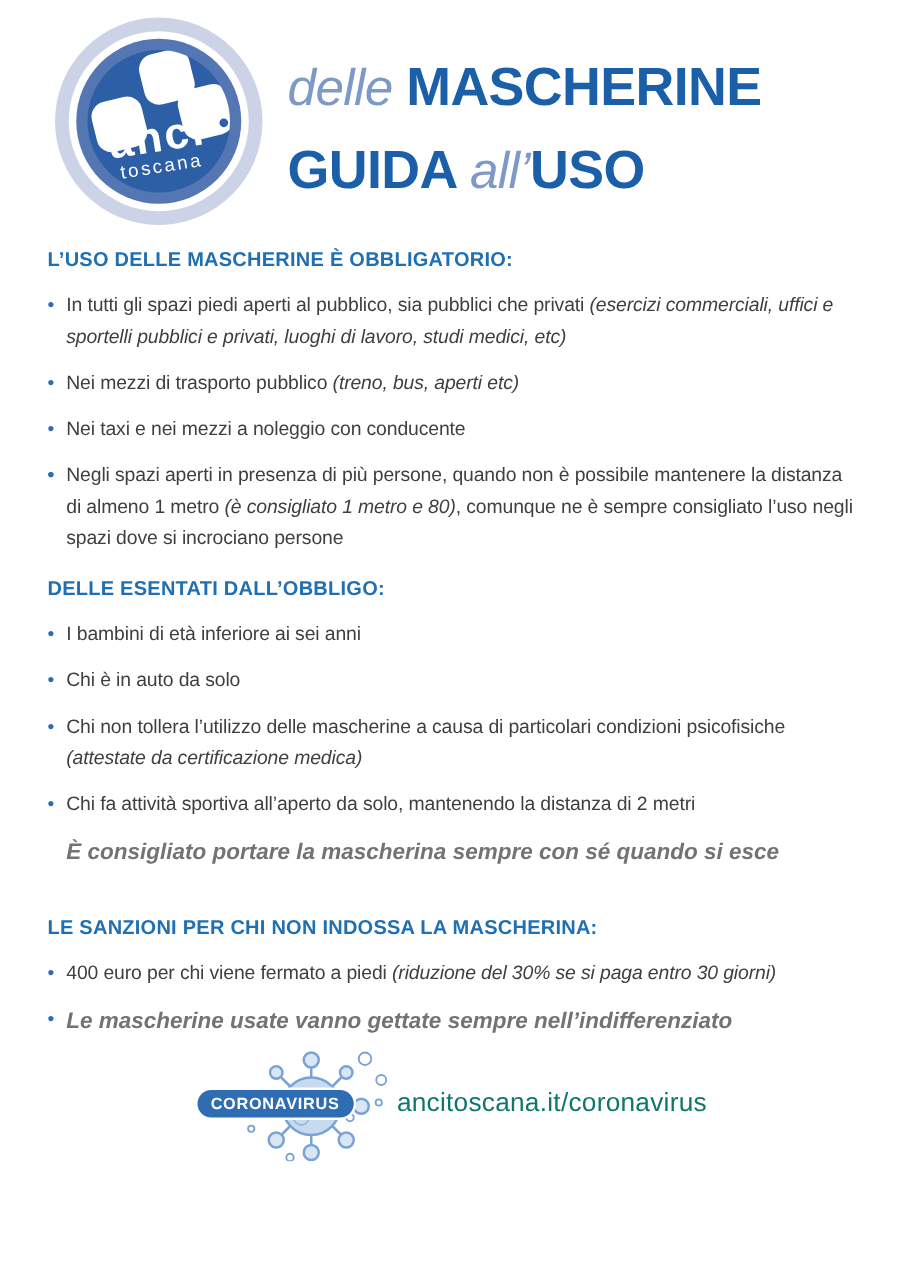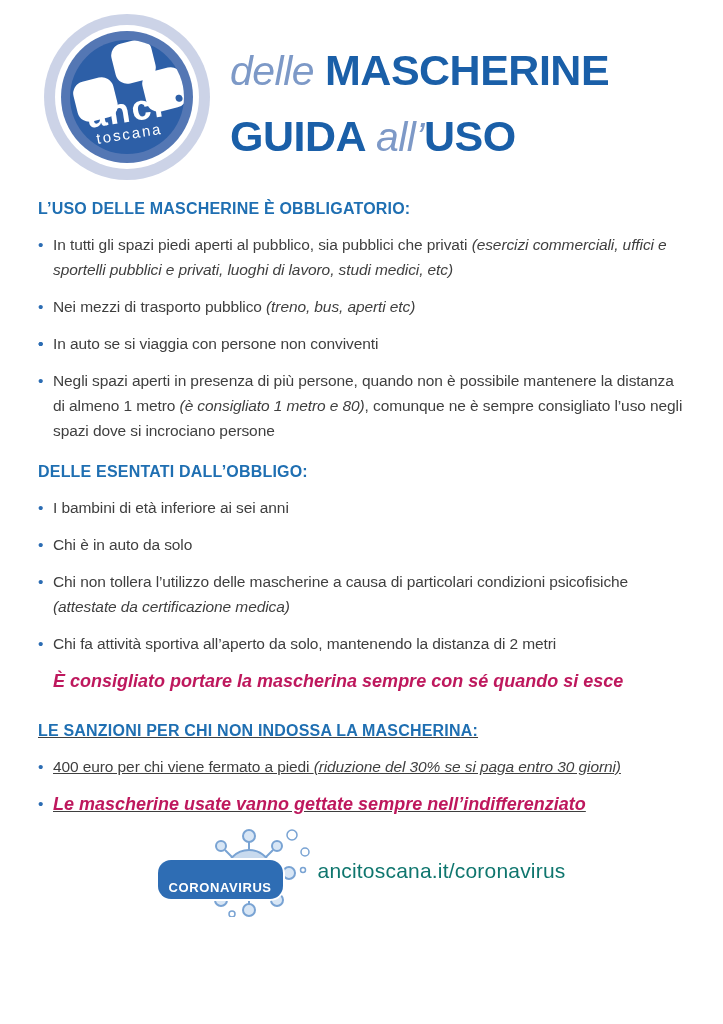--- a/index.html
+++ b/index.html
@@ -21,33 +21,33 @@
   .logo-anci { font-size:35px; font-weight:bold; letter-spacing:2px; line-height:0.85; }
   .logo-toscana { font-size:15px; letter-spacing:2px; }
 
   .title-block { margin-left:20px; margin-top:28px; line-height:57px; white-space:nowrap; }
   .t-bold { font-size:43px; font-weight:bold; color:#1a5fa8; letter-spacing:-0.5px; }
   .t-light { font-size:41px; font-style:italic; font-weight:normal; color:#7d99c7; letter-spacing:-0.5px; }
 
   
   .content { padding:0 36px 0 38px; color:#3f3f3f; font-size:15.5px; line-height:25px; letter-spacing:-0.1px; }
   .section { margin-top:16px; }
-  .section-sanzioni { margin-top:24px;text-decoration:underline; }
+  .section-sanzioni { margin-top:36px; }
   h2 { font-size:16px; line-height:26px; font-weight:bold; color:#1f6fb2; margin-bottom:10px; letter-spacing:0.2px; }
   ul { list-style:none; }
   .bullet { position:relative; padding-left:15px; margin-bottom:12px; }
   .bullet-dot { position:absolute; left:0; top:0; color:#2b6cb3; }
   .seg.italic { font-style:italic; }
-  .note { color:#be185d; font-size:18px; line-height:26px; font-style:italic; font-weight:bold; padding-left:15px; margin-top:4px; letter-spacing:0; }
+  .note { color:#737373; font-size:18px; line-height:26px; font-style:italic; font-weight:bold; padding-left:15px; margin-top:4px; letter-spacing:0; }
 
   
   .footer { margin-top:10px; display:flex; justify-content:center; align-items:center; }
   .virus-block { position:relative; width:152px; height:88px; flex-shrink:0; }
   .virus-svg { position:absolute; left:30px; top:-2px; }
-  .badge { position:absolute; left:0; top:33px; z-index:2; background:#2e6db4; color:#ffffff; font-weight:bold; font-size:13px; letter-spacing:0.6px; padding:20px 11px 4px; border-radius:13px; box-shadow:0 0 0 2px #ffffff; }
+  .badge { position:absolute; left:0; top:33px; z-index:2; background:#2e6db4; color:#ffffff; font-weight:bold; font-size:13px; letter-spacing:0.6px; padding:3px 11px 4px; border-radius:13px; box-shadow:0 0 0 2px #ffffff; }
   .footer-url { color:#0f766e; font-size:21px; letter-spacing:0.2px; margin-left:8px; }
 </style>
 </head>
 <body>
 
 <div class="page">
 
   <div class="header">
     <div class="logo">
       <div class="logo-white"></div>
@@ -70,22 +70,22 @@
     </div>
   </div>
 
   <div class="content">
 
     <div class="section">
       <h2>L’USO DELLE MASCHERINE È OBBLIGATORIO:</h2>
       <ul>
         <li class="bullet"><span class="bullet-dot">•</span><span><span class="seg">In tutti gli spazi piedi aperti al pubblico, sia pubblici che privati </span><span class="seg italic">(esercizi commerciali, uffici e sportelli pubblici e privati, luoghi di lavoro, studi medici, etc)</span></span></li>
         <li class="bullet"><span class="bullet-dot">•</span><span><span class="seg">Nei mezzi di trasporto pubblico </span><span class="seg italic">(treno, bus, aperti etc)</span></span></li>
+        <li class="bullet"><span class="bullet-dot">•</span><span><span class="seg">Nei taxi e nei mezzi a noleggio con conducente</span></span></li>
         <li class="bullet"><span class="bullet-dot">•</span></li>
-        <li class="bullet"><span class="bullet-dot">•</span><span><span class="seg">In auto se si viaggia con persone non conviventi</span></span></li>
         <li class="bullet"><span class="bullet-dot">•</span><span><span class="seg">Negli spazi aperti in presenza di più persone, quando non è possibile mantenere la distanza di almeno 1 metro </span><span class="seg italic">(è consigliato 1 metro e 80)</span><span class="seg">, comunque ne è sempre consigliato l’uso negli spazi dove si incrociano persone</span></span></li>
       </ul>
     </div>
 
     <div class="section">
       <h2>DELLE ESENTATI DALL’OBBLIGO:</h2>
       <ul>
         <li class="bullet"><span class="bullet-dot">•</span><span><span class="seg">I bambini di età inferiore ai sei anni</span></span></li>
         <li class="bullet"><span class="bullet-dot">•</span><span><span class="seg">Chi è in auto da solo</span></span></li>
         <li class="bullet"><span class="bullet-dot">•</span><span><span class="seg">Chi non tollera l’utilizzo delle mascherine a causa di particolari condizioni psicofisiche </span><span class="seg italic">(attestate da certificazione medica)</span></span></li>

